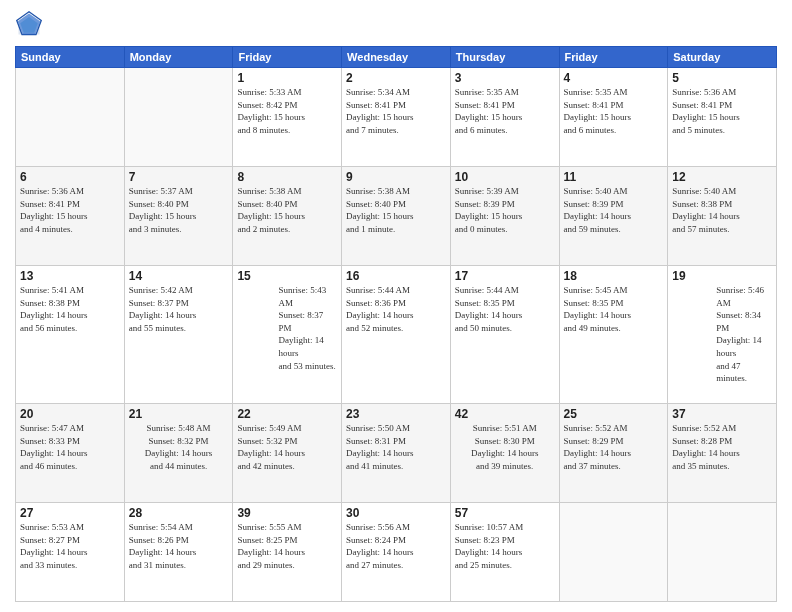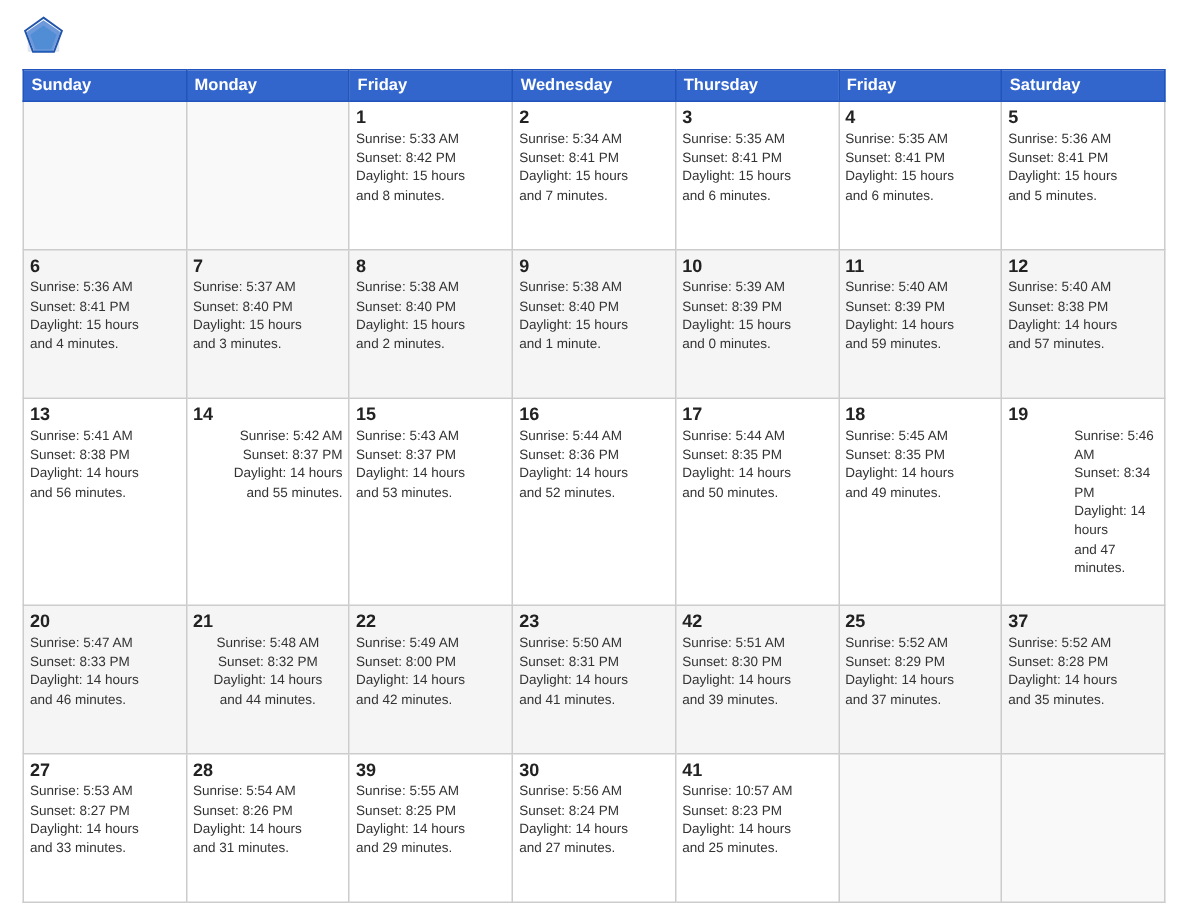--- a/index.html
+++ b/index.html
@@ -91,20 +91,21 @@
       font-size: 12px;
       font-weight: bold;
       color: #222;
       display: block;
       margin-bottom: 1px;
     }
     .day-info {
       font-size: 9px;
       line-height: 1.4;
       color: #333;
+      font-family: Liberation Serif, serif;
     }
     .row-alt td {
       background: #f5f5f5;
     }
   </style>
 </head>
 <body>
 
 <div class="page">
   <div class="header">
@@ -232,28 +233,28 @@
         <tr>
           <td>
             <span class="day-number">13</span>
             <div class="day-info" style="white-space: pre-line;">Sunrise: 5:41 AM
 Sunset: 8:38 PM
 Daylight: 14 hours
 and 56 minutes.</div>
           </td>
           <td>
             <span class="day-number">14</span>
-            <div class="day-info" style="white-space: pre-line; text-align: right;">Sunrise: 5:42 AM
+            <div class="day-info" style="white-space: pre-line;">Sunrise: 5:42 AM
 Sunset: 8:37 PM
 Daylight: 14 hours
 and 55 minutes.</div>
           </td>
           <td>
             <span class="day-number">15</span>
-            <div class="day-info" style="white-space: pre-line;">Sunrise: 5:43 AM
+            <div class="day-info" style="white-space: pre-line; margin-left: 41px;">Sunrise: 5:43 AM
 Sunset: 8:37 PM
 Daylight: 14 hours
 and 53 minutes.</div>
           </td>
           <td>
             <span class="day-number">16</span>
             <div class="day-info" style="white-space: pre-line;">Sunrise: 5:44 AM
 Sunset: 8:36 PM
 Daylight: 14 hours
 and 52 minutes.</div>
@@ -291,34 +292,34 @@
           <td>
             <span class="day-number">21</span>
             <div class="day-info" style="white-space: pre-line; text-align: center;">Sunrise: 5:48 AM
 Sunset: 8:32 PM
 Daylight: 14 hours
 and 44 minutes.</div>
           </td>
           <td>
             <span class="day-number">22</span>
             <div class="day-info" style="white-space: pre-line;">Sunrise: 5:49 AM
-Sunset: 8:00 PM
+Sunset: 5:32 PM
 Daylight: 14 hours
 and 42 minutes.</div>
           </td>
           <td>
             <span class="day-number">23</span>
             <div class="day-info" style="white-space: pre-line;">Sunrise: 5:50 AM
 Sunset: 8:31 PM
 Daylight: 14 hours
 and 41 minutes.</div>
           </td>
           <td>
             <span class="day-number">42</span>
-            <div class="day-info" style="white-space: pre-line;">Sunrise: 5:51 AM
+            <div class="day-info" style="white-space: pre-line; text-align: center;">Sunrise: 5:51 AM
 Sunset: 8:30 PM
 Daylight: 14 hours
 and 39 minutes.</div>
           </td>
           <td>
             <span class="day-number">25</span>
             <div class="day-info" style="white-space: pre-line;">Sunrise: 5:52 AM
 Sunset: 8:29 PM
 Daylight: 14 hours
 and 37 minutes.</div>
@@ -354,21 +355,21 @@
 and 29 minutes.</div>
           </td>
           <td>
             <span class="day-number">30</span>
             <div class="day-info" style="white-space: pre-line;">Sunrise: 5:56 AM
 Sunset: 8:24 PM
 Daylight: 14 hours
 and 27 minutes.</div>
           </td>
           <td>
-            <span class="day-number">41</span>
+            <span class="day-number">57</span>
             <div class="day-info" style="white-space: pre-line;">Sunrise: 10:57 AM
 Sunset: 8:23 PM
 Daylight: 14 hours
 and 25 minutes.</div>
           </td>
           <td class="empty"></td>
           <td class="empty"></td>
         </tr>
       </tbody>
   </table>

